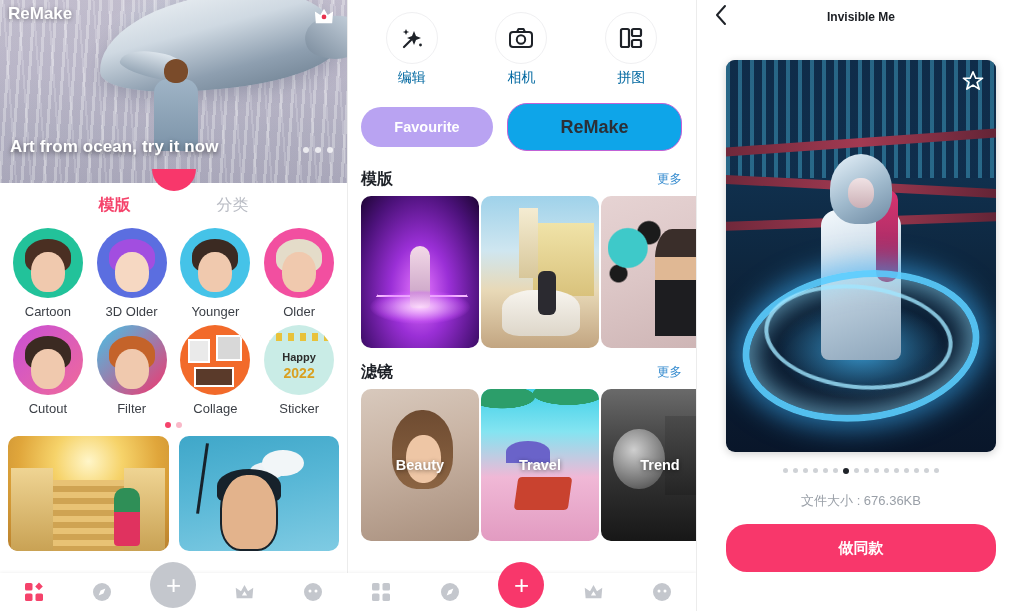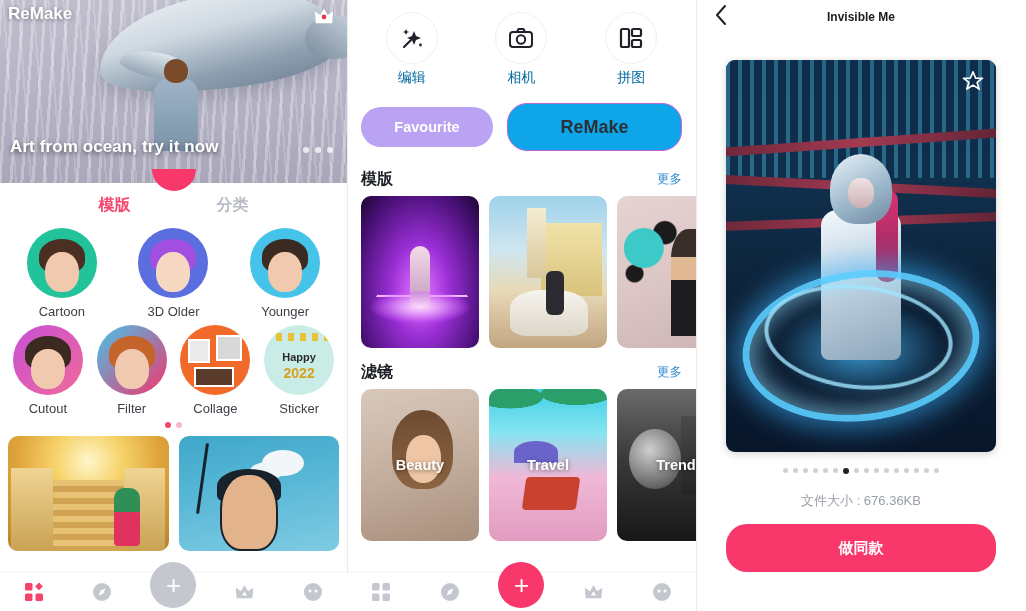--- a/index.html
+++ b/index.html
@@ -67,21 +67,21 @@
   .app-logo {
     position: absolute; left: 8px; top: 4px;
     color: #fff; font-size: 17px; font-weight: 700;
     text-shadow: 0 1px 4px rgba(0,0,0,.4);
   }
   .crown-badge { position: absolute; right: 12px; top: 6px; width: 22px; height: 20px; }
   .banner-dots { position: absolute; right: 14px; bottom: 30px; display: flex; gap: 6px; }
   .banner-dots i { width: 6px; height: 6px; border-radius: 50%; background: rgba(255,255,255,.75); display:block; }
 
   .tabs-row { display: flex; justify-content: center; gap: 86px; padding: 12px 0 8px; position: relative; }
-  .tab-item { font-size: 16px; color: #b9bcc4; font-weight: 700; }
+  .tab-item { font-size: 16px; color: #b9bcc4; font-weight: 400; }
   .tab-item.active { color: #f5436b; font-weight: 700; }
   .tab-bleed {
     position: absolute; left: 50%; top: -14px; transform: translateX(-50%);
     width: 44px; height: 22px; background: #f8376b;
     border-radius: 0 0 24px 24px;
   }
 
   .grid-cats { padding: 4px 6px 0; }
   .cat-row { display: flex; justify-content: space-around; margin-bottom: 6px; }
   .cat { width: 76px; text-align: center; }
@@ -147,21 +147,21 @@
   }
   .pill-remake {
     flex: 1; height: 48px; border-radius: 20px; background: #0ea5e9;
     border: 1.6px solid #c262d6; color: #2b2f36; font-size: 18px; font-weight: 700;
     display: flex; align-items: center; justify-content: center;
   }
 
   .sect-head { display: flex; align-items: center; justify-content: space-between; padding: 10px 14px 6px; }
   .sect-title { font-size: 16px; font-weight: 700; color: #1e2228; }
   .sect-more { font-size: 12.5px; color: #3a8ed0; }
-  .card-row { display: flex; gap: 10px; padding: 0 0 4px 14px; }
+  .card-row { display: flex; gap: 2px; padding: 0 0 4px 14px; }
   .mcard { width: 118px; height: 152px; border-radius: 10px; overflow: hidden; flex: none; position: relative; }
 
   .tpl-1 { background: radial-gradient(ellipse at 50% 62%, #e879ff 0%, #9a2fd6 35%, #4a1178 75%, #1d0533 100%); }
   .tpl-1 .tri { position:absolute; left:50%; top:18%; transform:translateX(-50%);
     width:0;height:0;border-left:44px solid transparent;border-right:44px solid transparent;
     border-bottom:72px solid transparent; box-shadow:0 0 0 0 transparent; }
   .tpl-1 .tri::before{content:"";position:absolute;left:-44px;top:0;width:88px;height:72px;
     border-bottom:2.5px solid #f4b8ff;border-left:2.5px solid #f4b8ff;border-right:2.5px solid #f4b8ff;
     clip-path: polygon(50% 0,100% 100%,0 100%);}
   .tpl-1 .ring{position:absolute;left:8%;right:8%;bottom:16%;height:34px;border-radius:50%;
@@ -298,20 +298,27 @@
           </div>
           <div class="cat-label">3D Older</div>
         </div>
         <div class="cat">
           <div class="cat-av" style="background:#45c3e8">
             <div class="av-hair" style="background:#3b2a22"></div>
               <div class="av-face"></div>
           </div>
           <div class="cat-label">Younger</div>
         </div>
+        <div class="cat">
+          <div class="cat-av" style="background:#f24fa0">
+            <div class="av-hair" style="background:#e4dcc9"></div>
+              <div class="av-face"></div>
+          </div>
+          <div class="cat-label">Older</div>
+        </div>
       </div>
       <div class="cat-row">
         <div class="cat">
           <div class="cat-av" style="background:linear-gradient(135deg,#c84fd6,#f06a9a)">
             <div class="av-hair" style="background:#3b2a22"></div>
               <div class="av-face"></div>
           </div>
           <div class="cat-label">Cutout</div>
         </div>
         <div class="cat">

